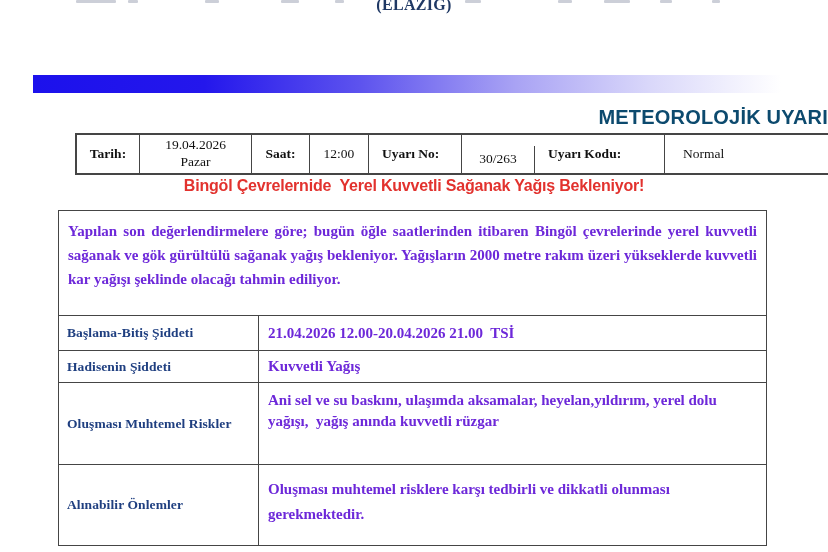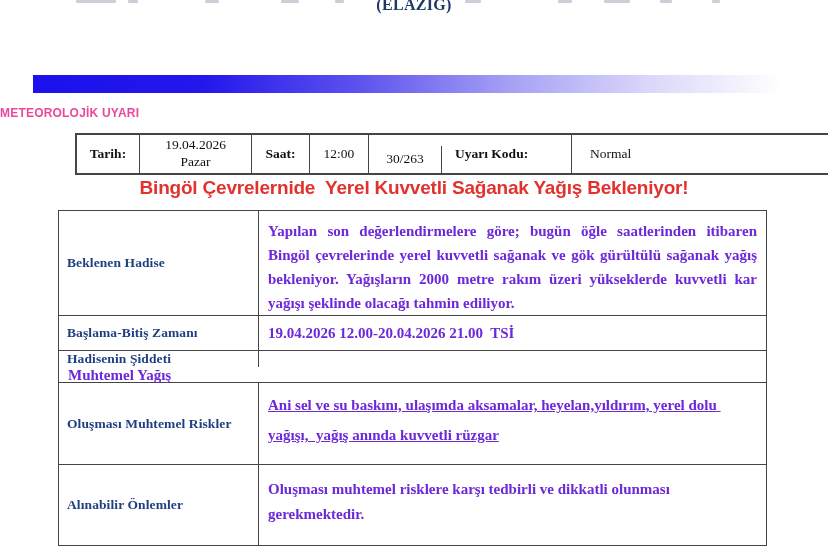--- a/index.html
+++ b/index.html
@@ -45,25 +45,25 @@
     background: linear-gradient(90deg,
       #1c11ec 0%, #2417ec 22%, #5d53ee 42%,
       #a9a3f4 62%, #d9d7fa 79%, #ffffff 96%);
   }
 
   .doc-title {
     position: absolute;
     top: 106px;
     left: 0;
     width: 100%;
-    text-align: left;
+    text-align: right;
     font-family: "Liberation Sans", sans-serif;
     font-weight: bold;
-    font-size: 12px;
-    color: #ec4899;
+    font-size: 20px;
+    color: #0c4a6e;
     letter-spacing: 0.2px;
   }
 
   
   .info-table {
     position: absolute;
     left: 75px;
     top: 133px;
     width: 796px;
     height: 42px;
@@ -88,21 +88,21 @@
   .pre-line { white-space: pre-line; }
 
   .alert-headline {
     position: absolute;
     top: 177px;
     left: 0;
     width: 100%;
     text-align: center;
     font-family: "Liberation Sans", sans-serif;
     font-weight: bold;
-    font-size: 19px;
+    font-size: 16px;
     letter-spacing: -0.2px;
     color: #E2322E;
     white-space: pre;
   }
 
   
   .detail-table {
     position: absolute;
     left: 58px;
     top: 210px;
@@ -133,39 +133,38 @@
   .dt-value {
     flex: 1;
     font-weight: bold;
     font-size: 15px;
     color: #6d28d9;
     box-sizing: border-box;
   }
   .h-105 { height: 105px; }
   .h-43  { height: 43px; }
   .h-35  { height: 35px; }
-  .h-32  { height: 32px; flex-direction: column; }
+  .h-32  { height: 32px; }
   .h-82  { height: 82px; }
   .h-80  { height: 80px; }
   .v-justify {
     text-align: justify;
     line-height: 24px;
     padding: 8px 9px 0 9px;
   }
   .v-middle {
     display: flex;
     align-items: center;
     padding-left: 9px;
     white-space: pre-wrap;
   }
   .v-top2 {
-    line-height: 30px;
+    line-height: 21px;
     padding: 7px 14px 0 9px;
     white-space: pre-wrap;
-    text-decoration: underline;
   }
   .v-top3 {
     line-height: 25px;
     padding: 12px 30px 0 9px;
   }
 </style>
 </head>
 <body>
 
 <div class="page">
@@ -186,39 +185,39 @@
   <div class="gradient-bar"></div>
 
   <div class="doc-title">METEOROLOJİK UYARI</div>
 
   <div class="info-table">
     <div class="info-cell c-center info-label" style="width:63px;">Tarih:</div>
     <div class="info-cell c-center pre-line" style="width:112px;">19.04.2026
 Pazar</div>
     <div class="info-cell c-center info-label" style="width:58px;">Saat:</div>
     <div class="info-cell c-center" style="width:59px;">12:00</div>
+    <div class="info-cell c-left info-label" style="width:93px;">Uyarı No:</div>
     <div class="info-cell c-center" style="width:73px;margin-top:11px;">30/263</div>
     <div class="info-cell c-left info-label" style="width:130px;">Uyarı Kodu:</div>
     <div class="info-cell c-left" style="width:84px;padding-left:18px;">Normal</div>
   </div>
 
   <div class="alert-headline">Bingöl Çevrelernide  Yerel Kuvvetli Sağanak Yağış Bekleniyor!</div>
 
   <div class="detail-table">
     <div class="dt-row h-105">
-      <div class="dt-label">Beklenen Hadise</div>
       <div class="dt-value v-justify">Yapılan son değerlendirmelere göre; bugün öğle saatlerinden itibaren Bingöl çevrelerinde yerel kuvvetli sağanak ve gök gürültülü sağanak yağış bekleniyor. Yağışların 2000 metre rakım üzeri yükseklerde kuvvetli kar yağışı şeklinde olacağı tahmin ediliyor.</div>
     </div>
     <div class="dt-row h-35">
-      <div class="dt-label">Başlama-Bitiş Zamanı</div>
-      <div class="dt-value v-middle">19.04.2026 12.00-20.04.2026 21.00  TSİ</div>
+      <div class="dt-label">Başlama-Bitiş Şiddeti</div>
+      <div class="dt-value v-middle">21.04.2026 12.00-20.04.2026 21.00  TSİ</div>
     </div>
     <div class="dt-row h-32">
       <div class="dt-label">Hadisenin Şiddeti</div>
-      <div class="dt-value v-middle">Muhtemel Yağış</div>
+      <div class="dt-value v-middle">Kuvvetli Yağış</div>
     </div>
     <div class="dt-row h-82">
       <div class="dt-label">Oluşması Muhtemel Riskler</div>
       <div class="dt-value v-top2">Ani sel ve su baskını, ulaşımda aksamalar, heyelan,yıldırım, yerel dolu yağışı,  yağış anında kuvvetli rüzgar</div>
     </div>
     <div class="dt-row h-80">
       <div class="dt-label">Alınabilir Önlemler</div>
       <div class="dt-value v-top3">Oluşması muhtemel risklere karşı tedbirli ve dikkatli olunması gerekmektedir.</div>
     </div>
   </div>

